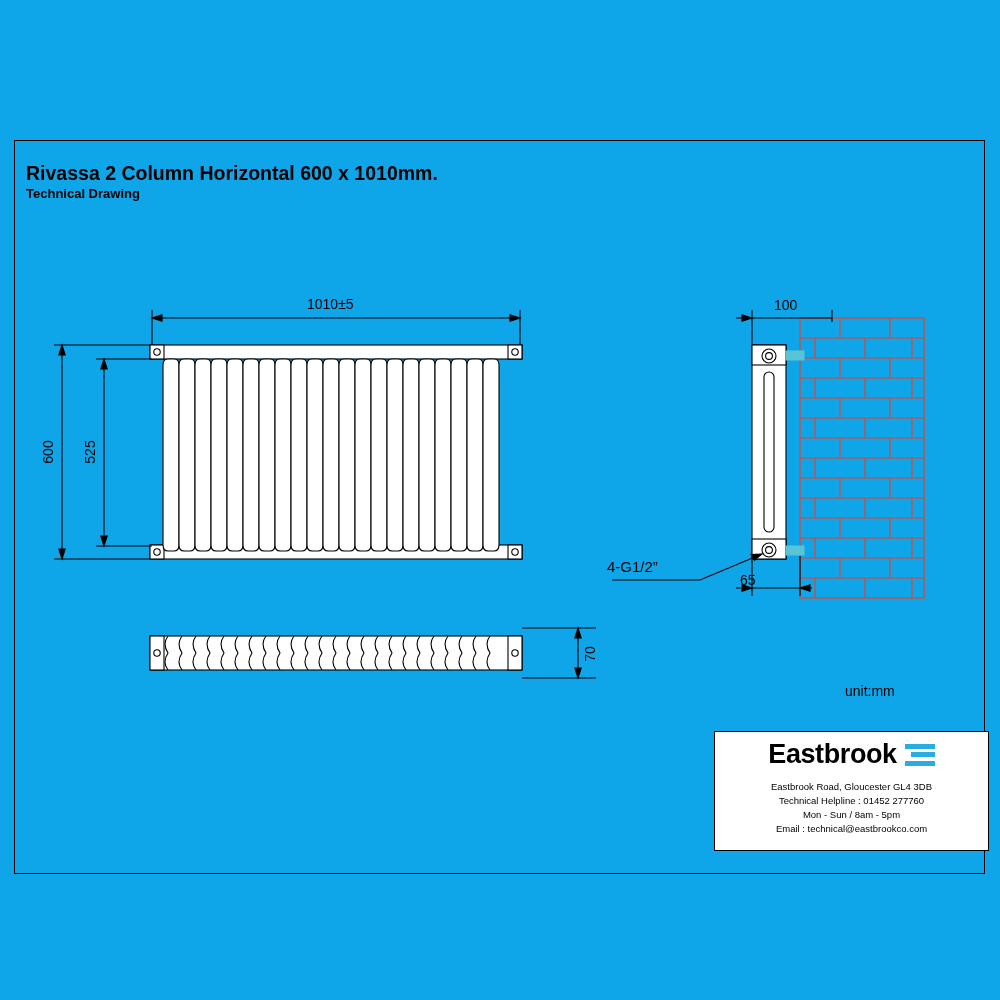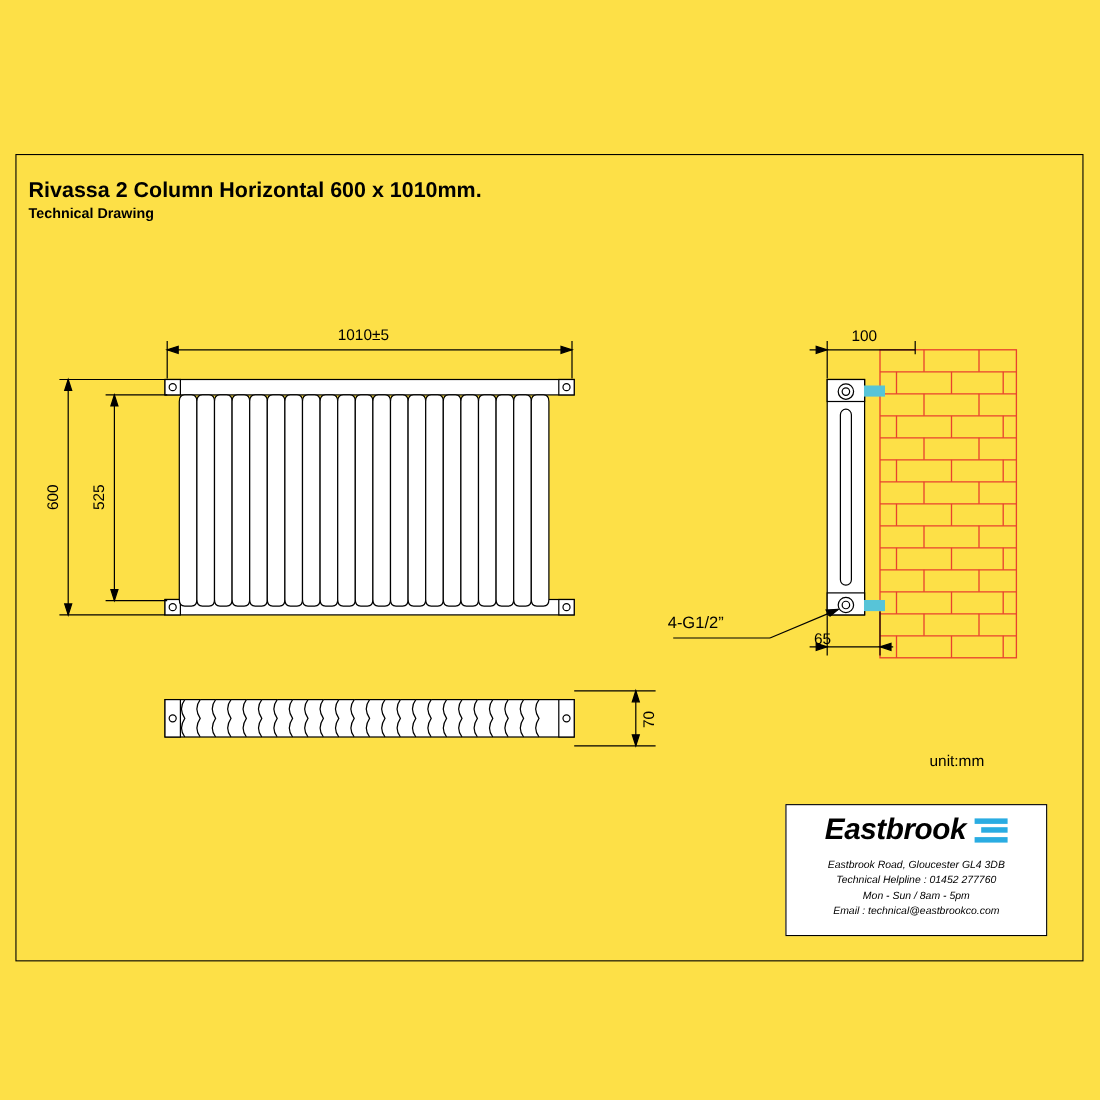--- a/index.html
+++ b/index.html
@@ -11,21 +11,21 @@
     width: 1000px;
     height: 1000px;
     font-family: "Liberation Sans", sans-serif;
     color: #000000;
     overflow: hidden;
   }
   #page {
     position: relative;
     width: 1000px;
     height: 1000px;
-    background: #fde047;
+    background: #0ea5e9;
   }
   .frame {
     position: absolute;
     left: 14px;
     top: 140px;
     width: 971px;
     height: 734px;
     border: 1px solid #000;
     box-sizing: border-box;
   }
@@ -68,27 +68,26 @@
     position: absolute;
     left: 845px;
     top: 683px;
     font-size: 14px;
     white-space: nowrap;
   }
   .logo-box {
     position: absolute;
     left: 714px;
     top: 731px;
-    width: 238px;
+    width: 275px;
     height: 120px;
     border: 1px solid #000;
     box-sizing: border-box;
     background: #fff;
     text-align: center;
-    font-style: italic;
   }
   .logo-row {
     display: flex;
     align-items: center;
     justify-content: center;
     gap: 8px;
     margin-top: 9px;
   }
   .logo-word {
     font-size: 27px;

